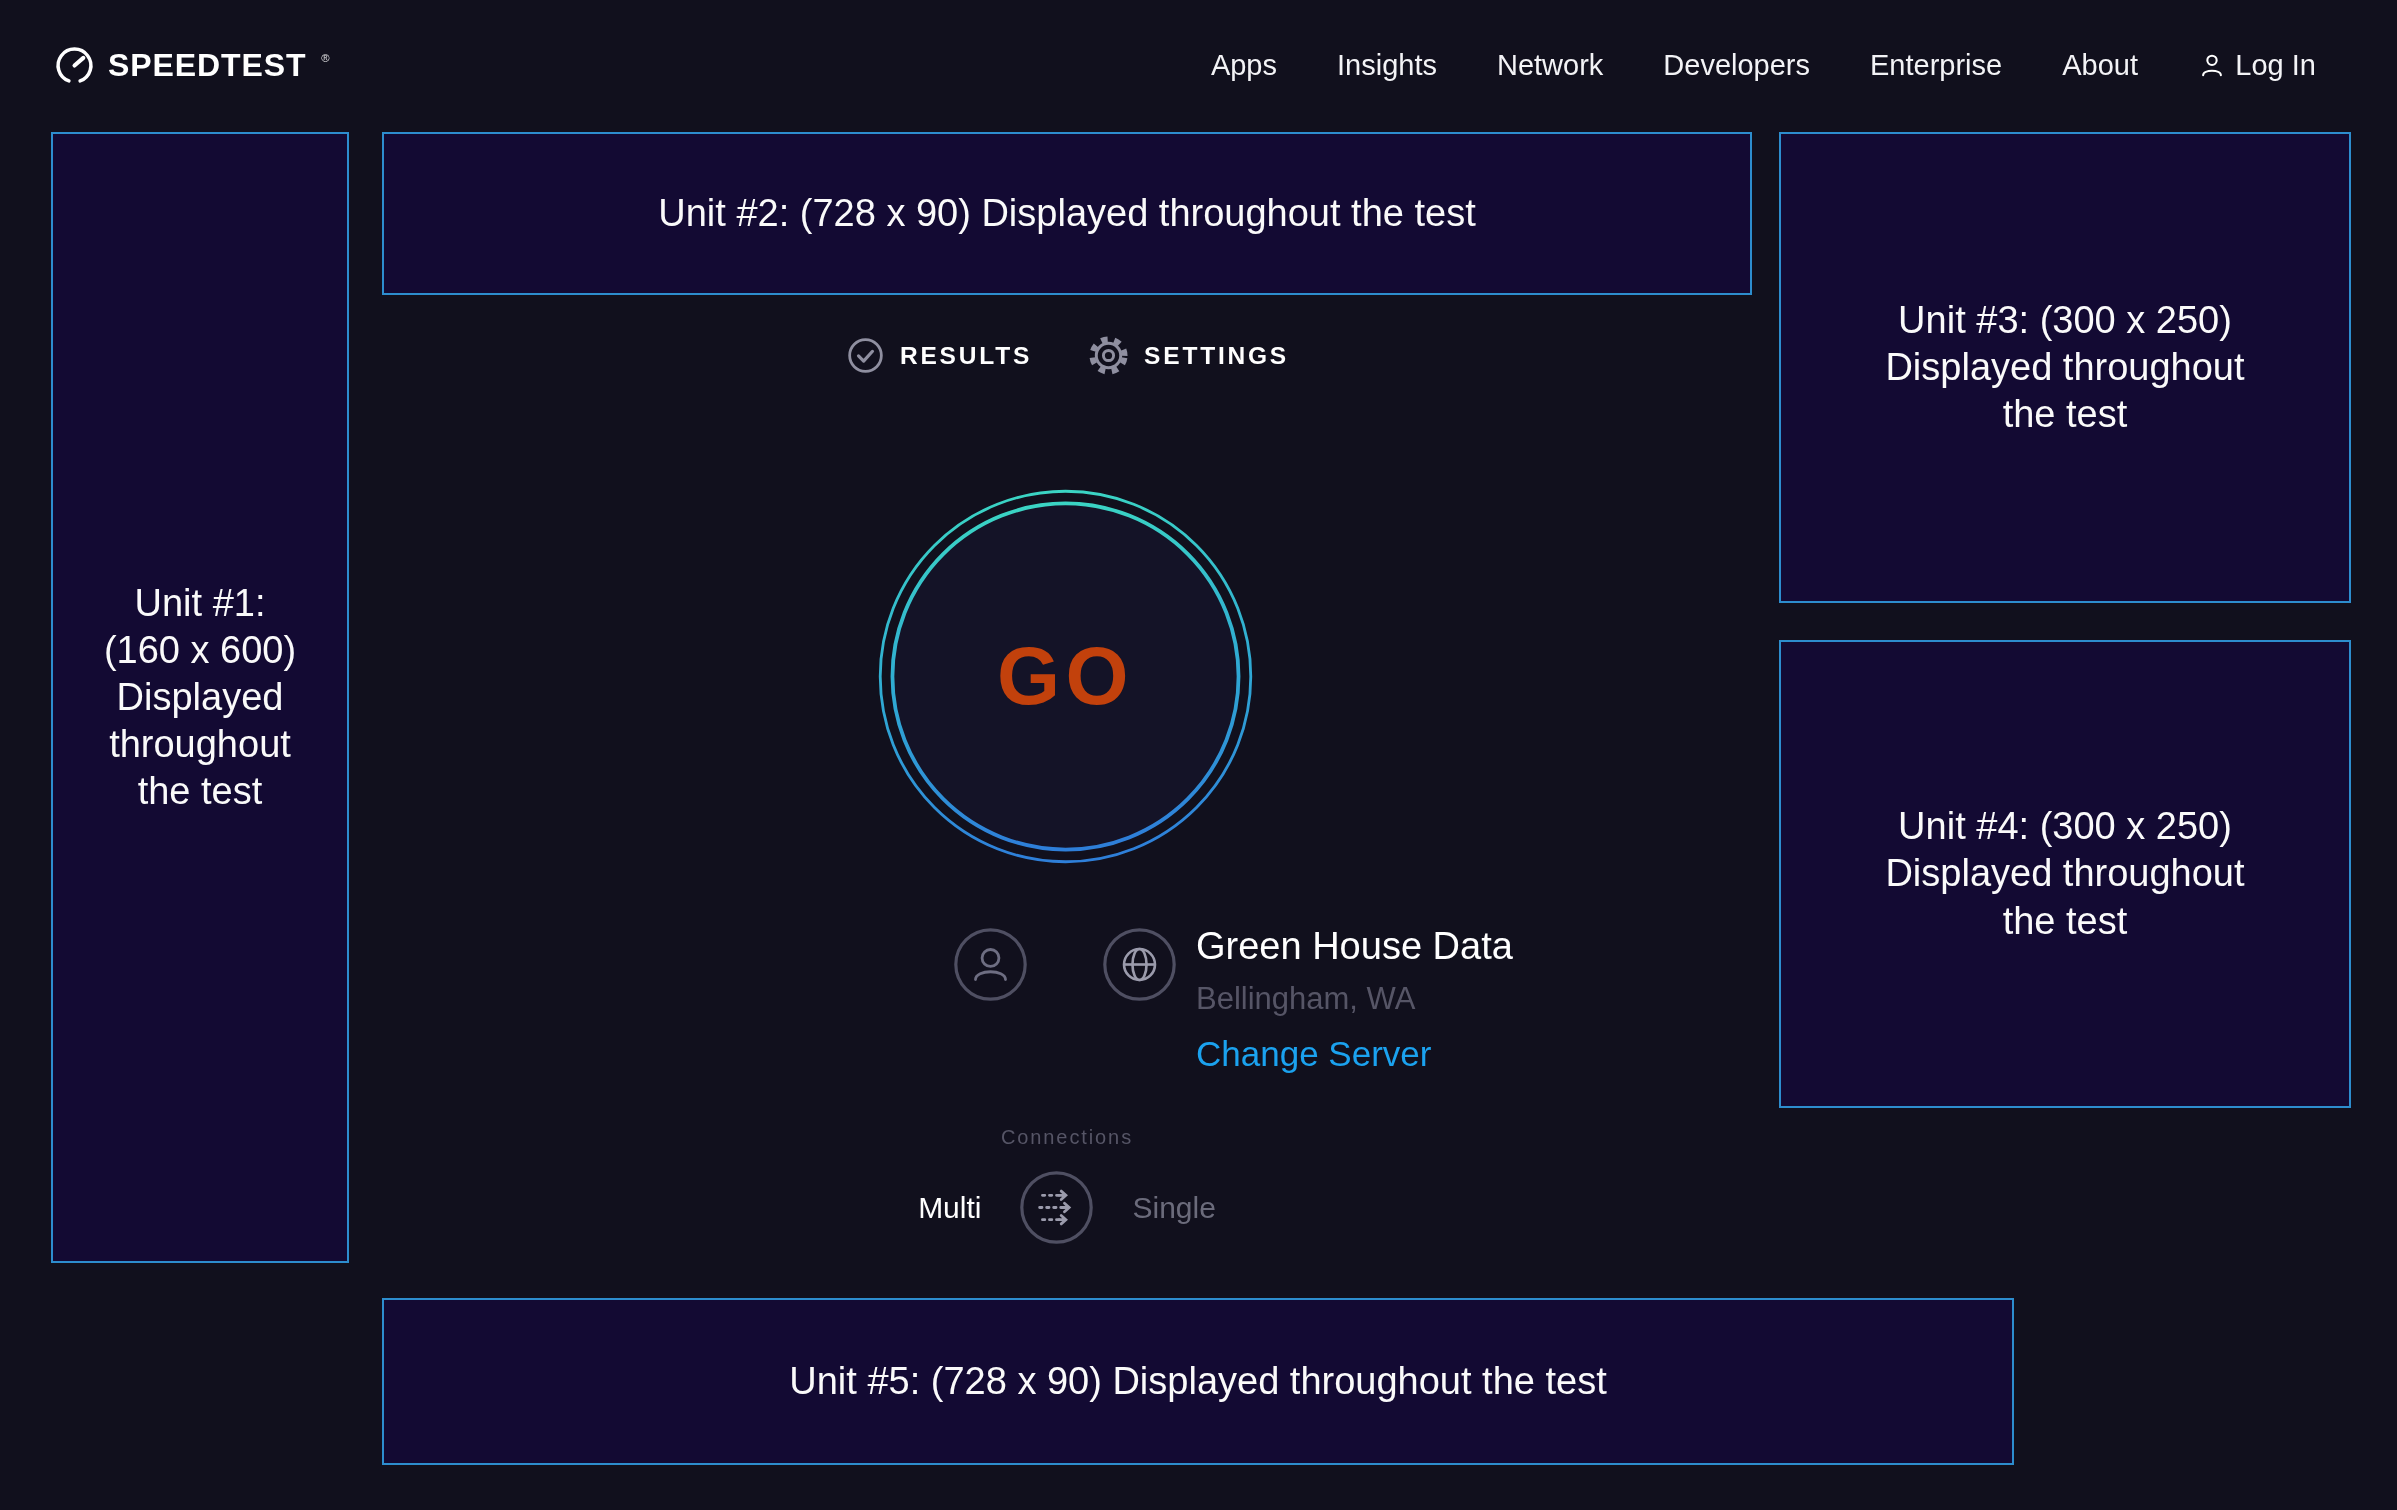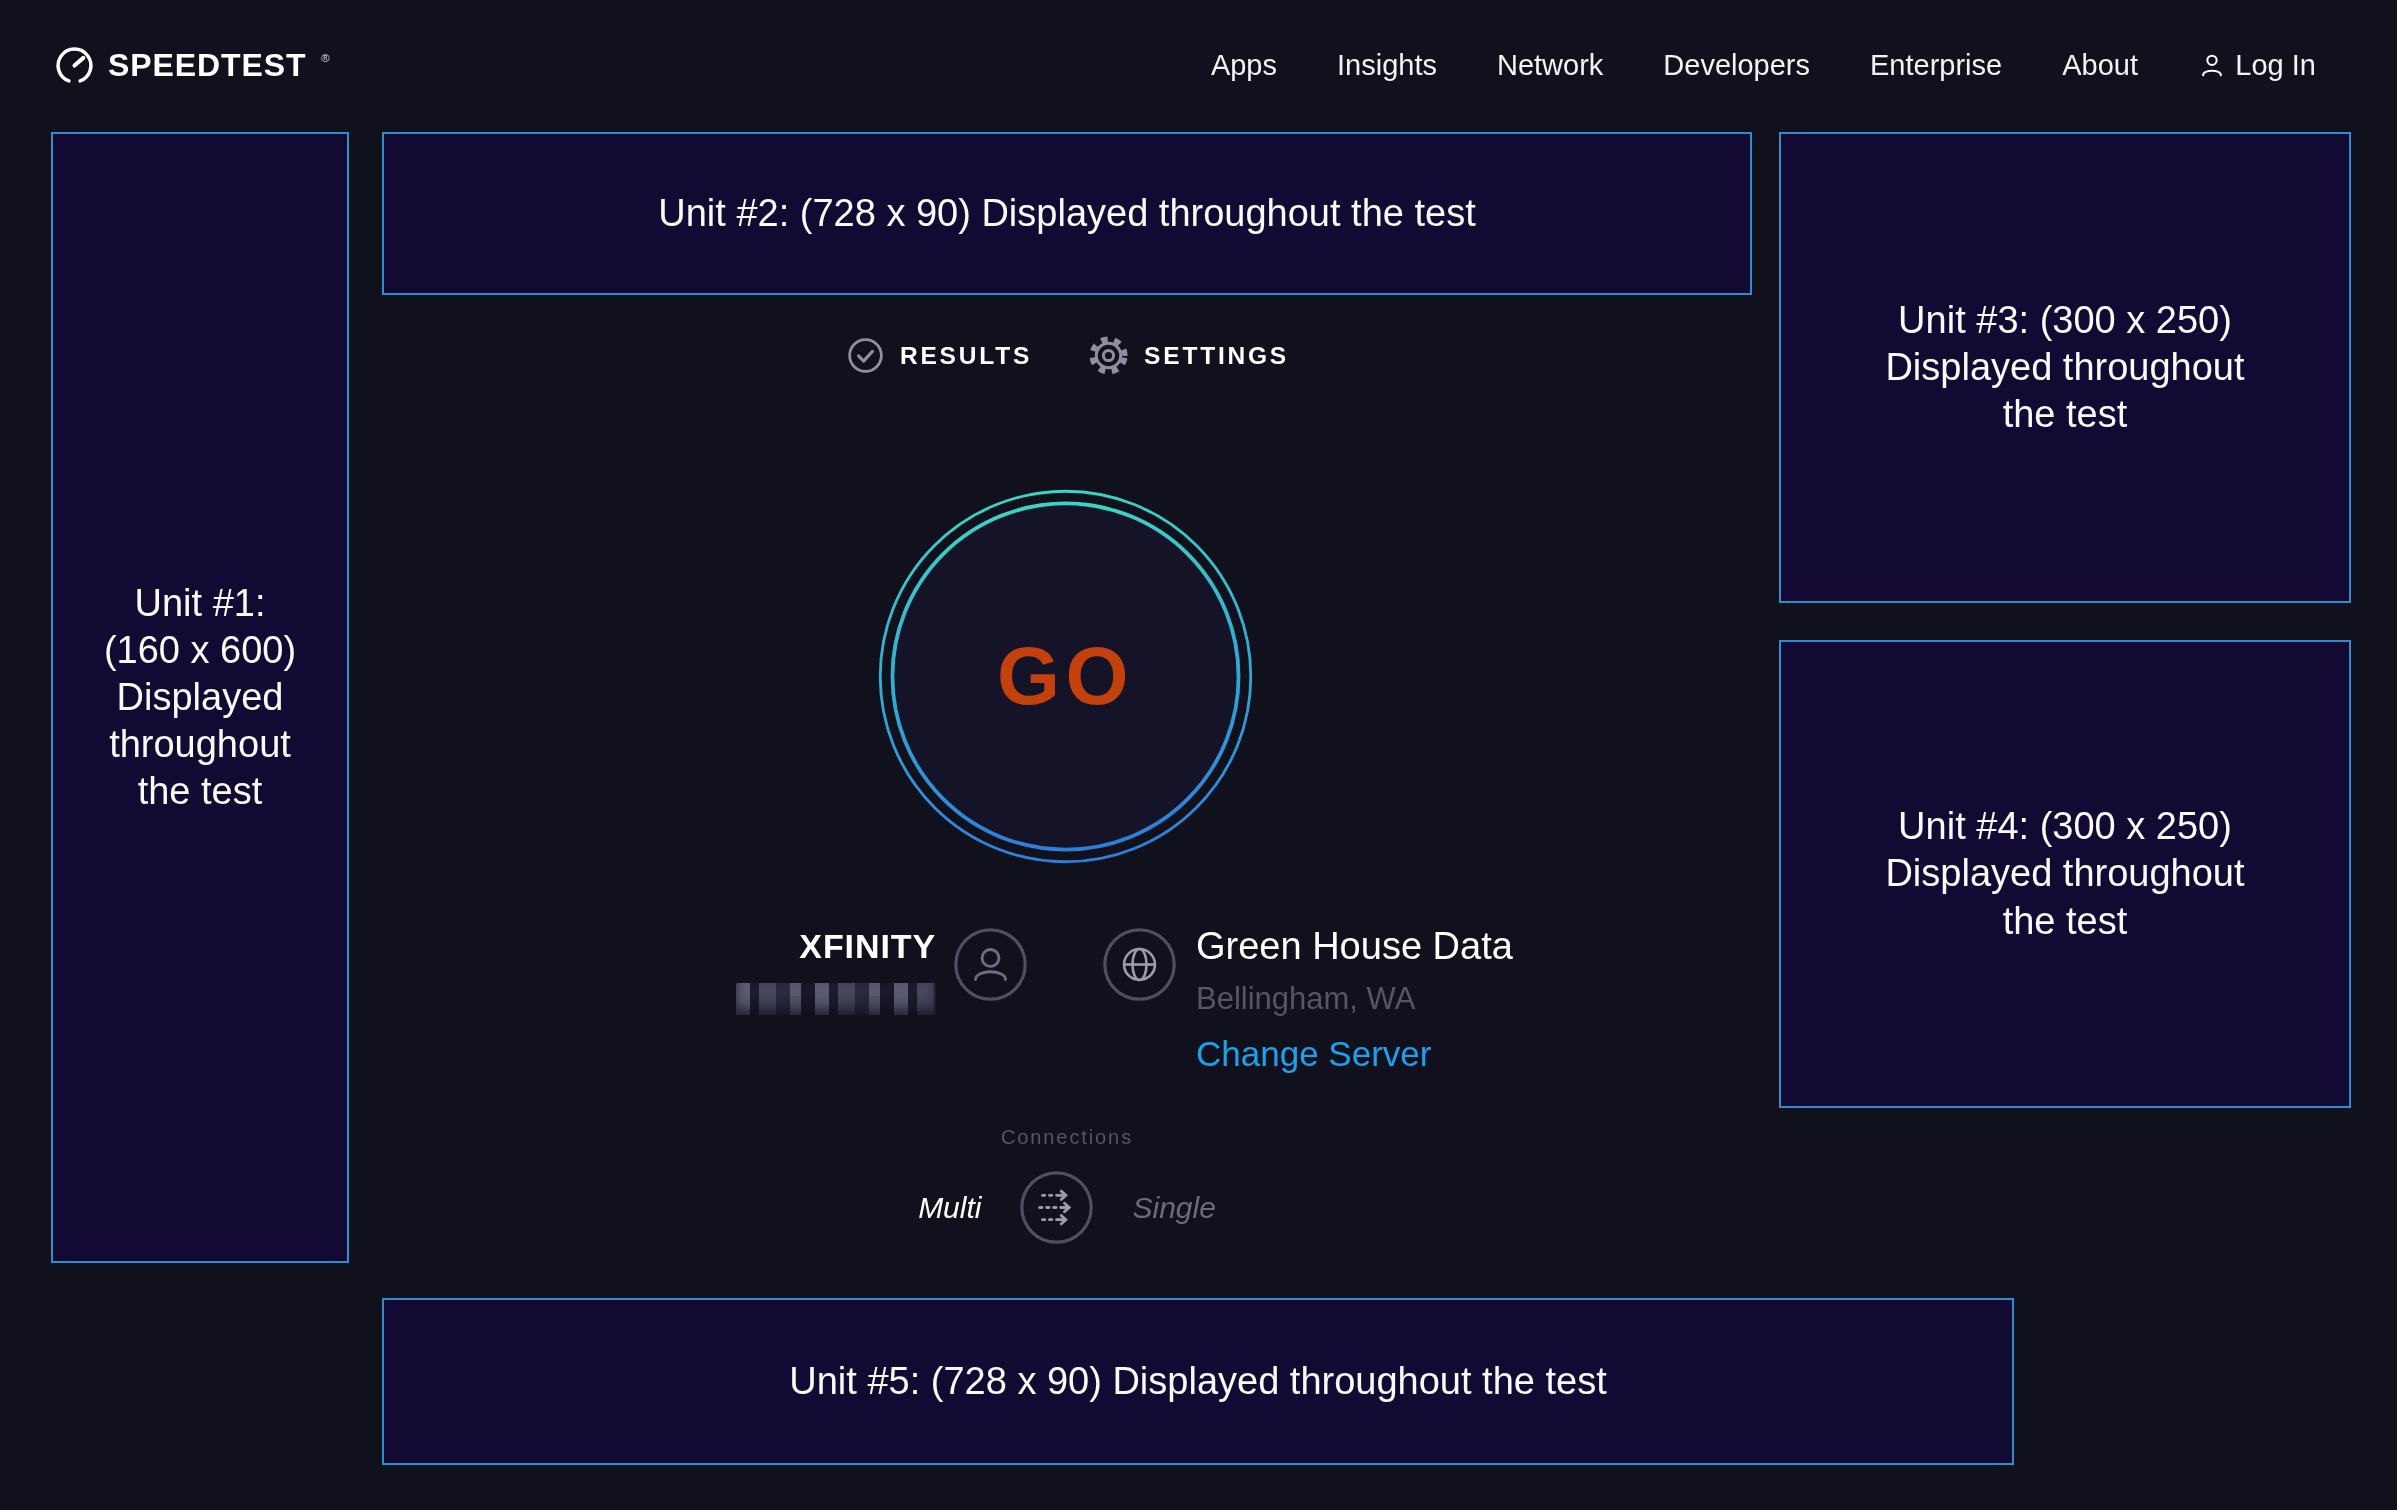--- a/index.html
+++ b/index.html
@@ -51,21 +51,21 @@
   .round-icon{position:absolute;width:75px;height:75px;}
   .person-pos{left:953px;top:927px;}
   .globe-pos{left:1102px;top:927px;}
   .server-block{position:absolute;left:1196px;top:925px;}
   .server-name{font-size:38px;font-weight:500;color:#fff;}
   .server-loc{margin-top:13px;font-size:31px;color:var(--muted_text);}
   .server-change{margin-top:17px;font-size:35px;color:var(--link_blue);cursor:pointer;}
 
   
   .conn-title{position:absolute;left:382px;top:1126px;width:1370px;text-align:center;font-size:20px;letter-spacing:1.9px;color:var(--muted_text);}
-  .conn-row{position:absolute;left:382px;top:1170px;width:1370px;display:flex;align-items:center;justify-content:center;gap:38px;font-style:italic;}
+  .conn-row{position:absolute;left:382px;top:1170px;width:1370px;display:flex;align-items:center;justify-content:center;gap:38px;}
   .conn-multi{font-size:30px;font-weight:500;color:#fff;cursor:pointer;}
   .conn-single{font-size:30px;color:#6b6b7b;cursor:pointer;}
   .conn-icon{width:75px;height:75px;cursor:pointer;}
 </style>
 </head>
 <body>
 
 <div class="page">
 
   <header class="topnav">
@@ -144,24 +144,20 @@
           <stop offset="0.55" stop-color="#2fa8d4"></stop>
           <stop offset="1" stop-color="#2e7fd9"></stop>
         </linearGradient>
       </defs>
       <circle cx="210" cy="210" r="197" fill="none" stroke="url(#ringGrad)" stroke-width="3"></circle>
       <circle cx="210" cy="210" r="184" fill="#141327" stroke="url(#ringGrad)" stroke-width="4"></circle>
     </svg>
     <span class="go-label">GO</span>
   </div>
 
-  <div class="isp-block">
-    <div class="isp-name">XFINITY</div>
-    <div class="redacted"></div>
-  </div>
 
   <svg class="round-icon person-pos" viewBox="0 0 80 80">
     <circle cx="40" cy="40" r="37" fill="none" stroke="#4f4f62" stroke-width="3.4"></circle>
     <circle cx="40" cy="33" r="9" fill="none" stroke="#6e6e82" stroke-width="3"></circle>
     <path d="M 24 56 C 24 45 56 45 56 56" fill="none" stroke="#6e6e82" stroke-width="3" stroke-linecap="round"></path>
   </svg>
 
   <svg class="round-icon globe-pos" viewBox="0 0 80 80">
     <circle cx="40" cy="40" r="37" fill="none" stroke="#4f4f62" stroke-width="3.4"></circle>
     <circle cx="40" cy="40" r="16.5" fill="none" stroke="#9b9bac" stroke-width="2.8"></circle>

